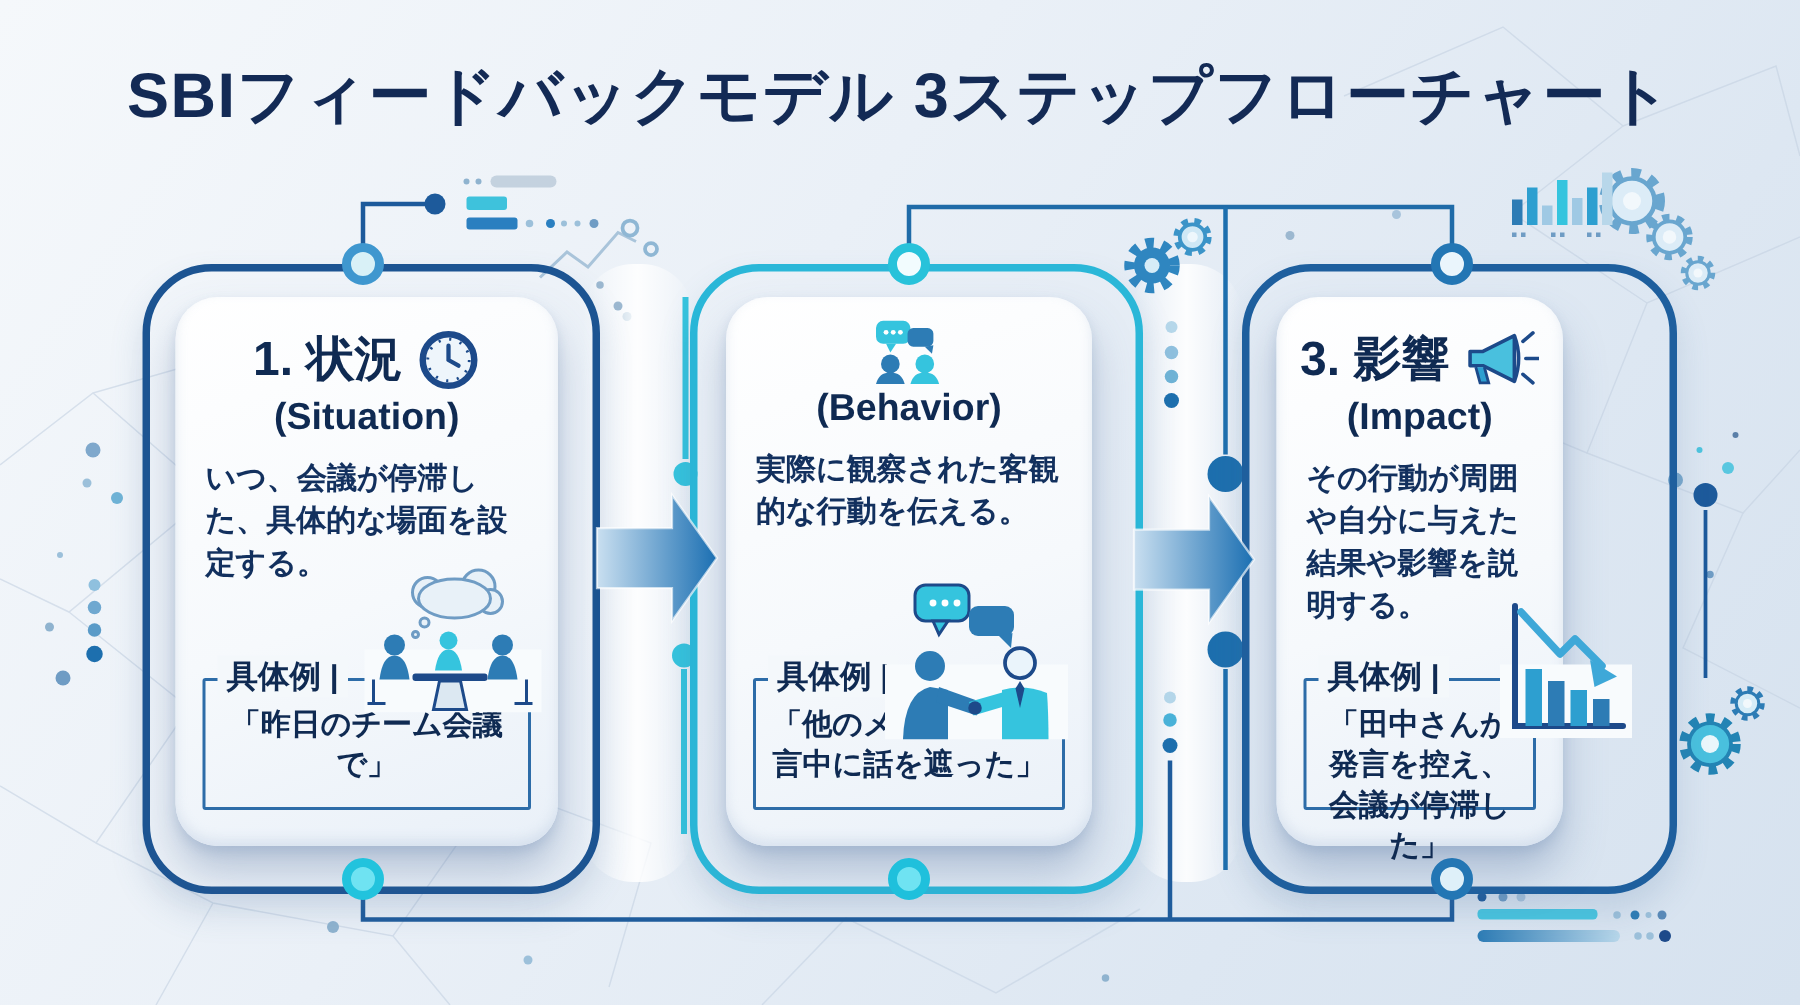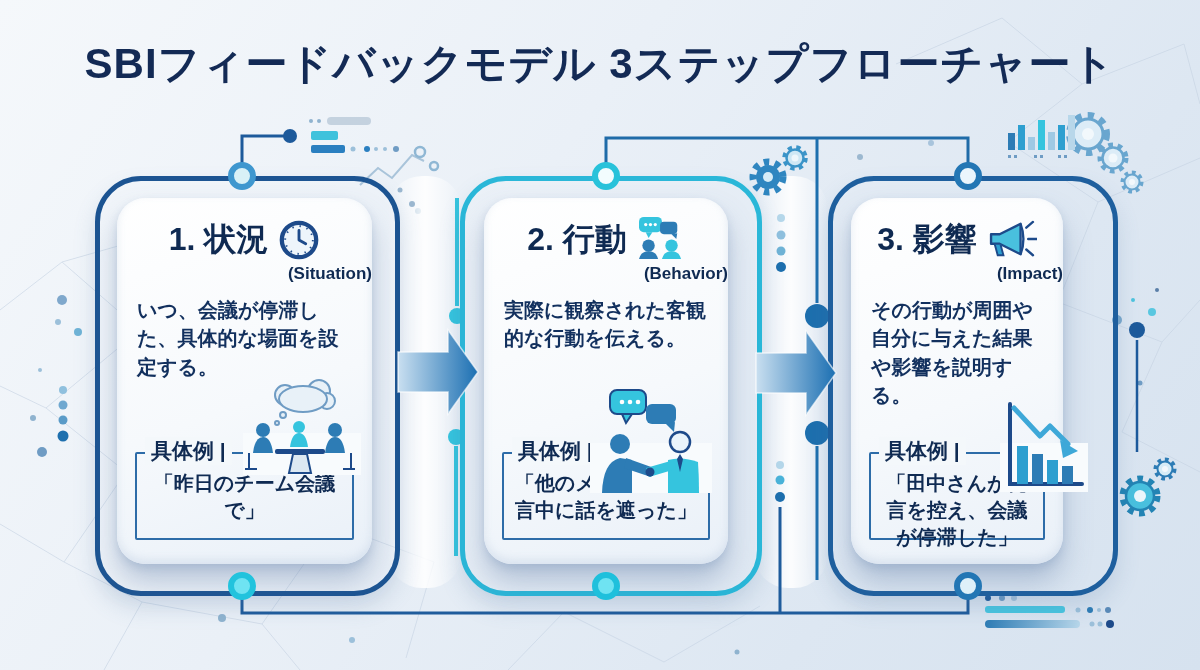--- a/index.html
+++ b/index.html
@@ -24,25 +24,25 @@
   .frame.f1{left:95px;width:295px;border-color:#1c5492;}
   .frame.f2{left:460px;width:292px;border-color:#2ab7d8;}
   .frame.f3{left:828px;width:280px;border-color:#1e5f9e;}
 
   
   .card{position:absolute;top:198px;height:366px;border-radius:28px;z-index:4;
     background:linear-gradient(160deg,#ffffff 0%,#f6f9fc 55%,#e9f0f8 100%);
     box-shadow:0 18px 28px rgba(88,118,160,.35),0 4px 8px rgba(110,140,180,.22),inset 0 -4px 8px rgba(168,190,214,.30);}
   .card.c1{left:117px;width:255px;}
   .card.c2{left:484px;width:244px;}
-  .card.c3{left:851px;width:212px;}
+  .card.c3{left:851px;width:191px;}
 
   .head-row{display:flex;justify-content:center;align-items:center;gap:10px;margin-top:20px;text-align:center;}
   .heading{font-size:32px;font-weight:800;color:#0f2a52;}
-  .subheading{text-align:right;font-size:17px;font-weight:800;color:#0f2a52;margin-top:2px;}
+  .subheading{text-align:center;font-size:25px;font-weight:800;color:#0f2a52;margin-top:2px;}
   .desc{font-size:20px;font-weight:700;color:#12305e;line-height:1.42;margin:12px 16px 0 20px;text-align:left;}
 
   
   .exbox{position:absolute;left:18px;right:18px;top:254px;height:84px;
     border:2.5px solid #2d6ca8;border-radius:2px;}
   .exlabel{position:absolute;top:-17px;left:8px;background:#f4f8fb;padding:0 6px;
     font-size:21px;font-weight:700;color:#0f2a52;}
   .extext{margin:16px 8px 0 8px;text-align:center;font-size:20px;font-weight:800;color:#0f2a52;line-height:1.35;}
 
   
@@ -261,21 +261,20 @@
     <div class="subheading">(Situation)</div>
     <div class="desc">いつ、会議が停滞した、具体的な場面を設定する。</div>
     <div class="exbox">
       <span class="exlabel">具体例 |</span>
       <div class="extext">「昨日のチーム会議で」</div>
     </div>
   </div>
 
   <div class="card c2">
     <div class="head-row">
-      <span class="heading">2. 行動</span>
       <svg width="48" height="44" viewBox="0 0 50 46" style="margin-top:-6px">
         <rect x="2" y="2" width="24" height="16" rx="5" fill="#35c4de"></rect>
         <circle cx="9" cy="10" r="1.7" fill="#fff"></circle>
           <circle cx="14" cy="10" r="1.7" fill="#fff"></circle>
           <circle cx="19" cy="10" r="1.7" fill="#fff"></circle>
         <path d="M9,18 l3,6 l4,-6 z" fill="#35c4de"></path>
         <rect x="24" y="7" width="18" height="13" rx="4" fill="#2d7cb5"></rect>
         <path d="M36,20 l5,5 l1,-6 z" fill="#2d7cb5"></path>
         <circle cx="12" cy="32" r="6.5" fill="#2d7cb5"></circle>
         <path d="M2,46 Q4,38 12,38 Q20,38 22,46 Z" fill="#2d7cb5"></path>

